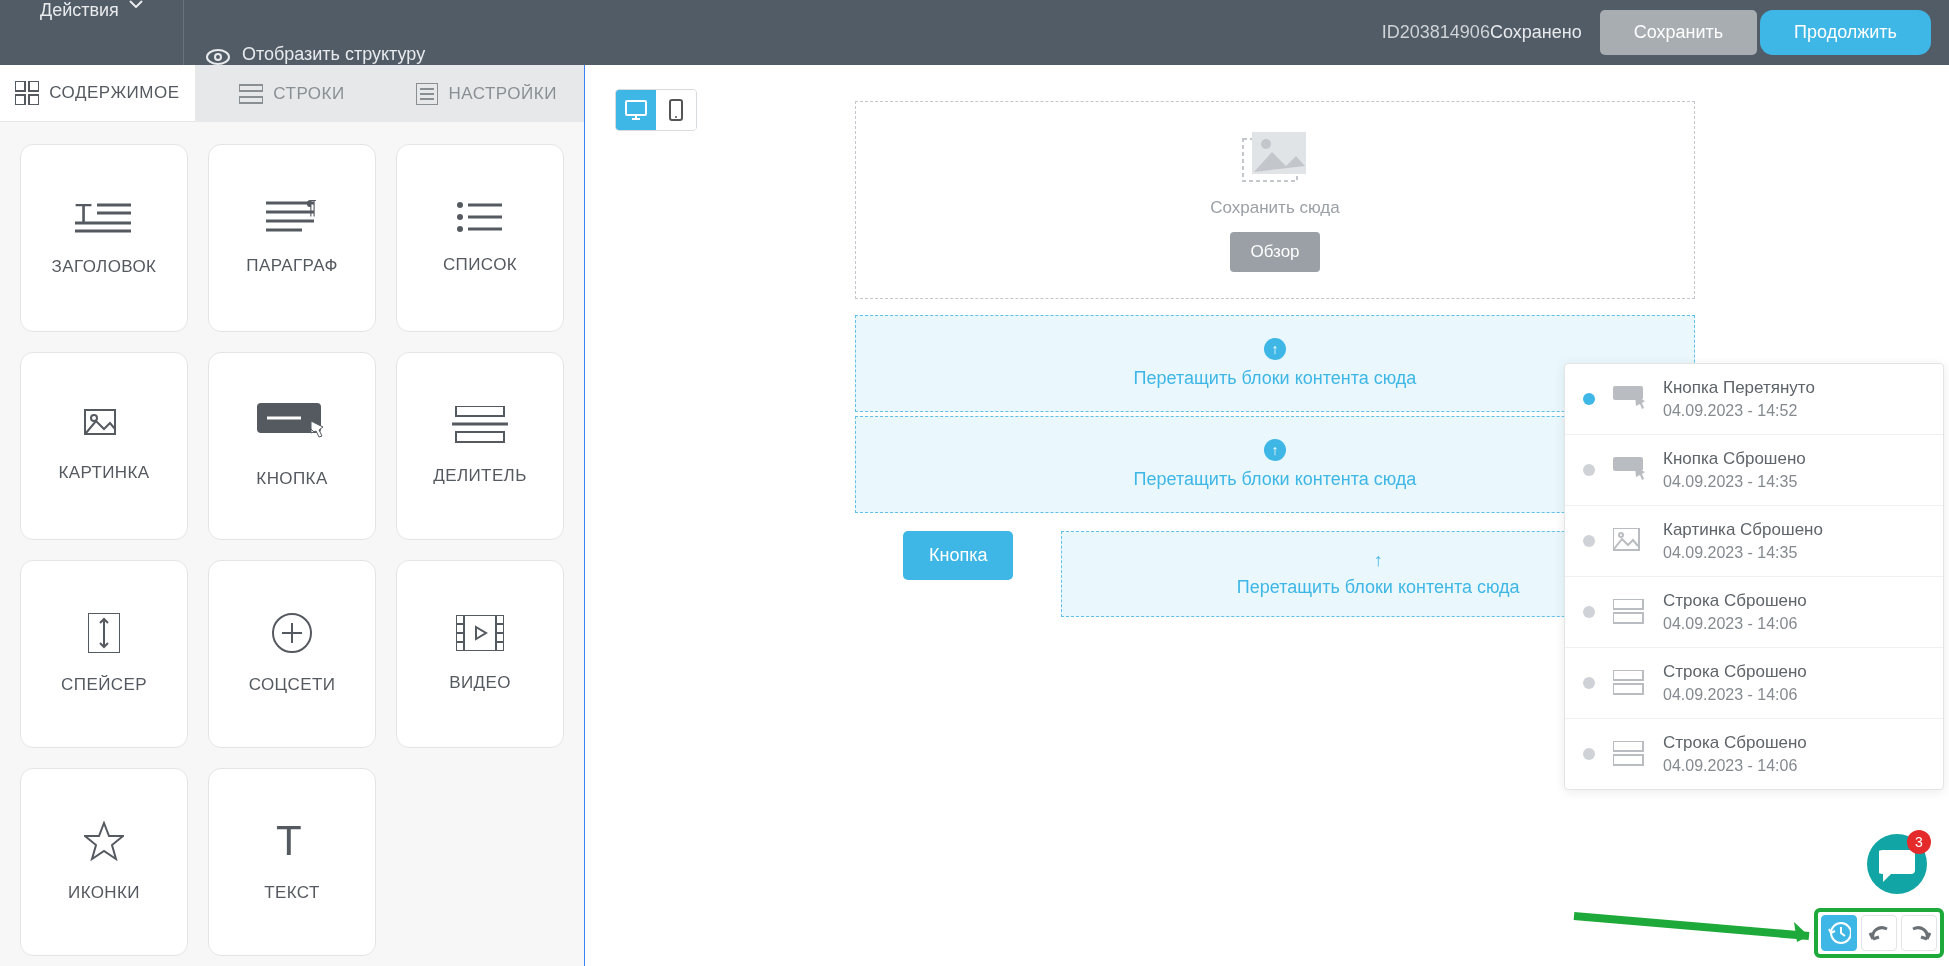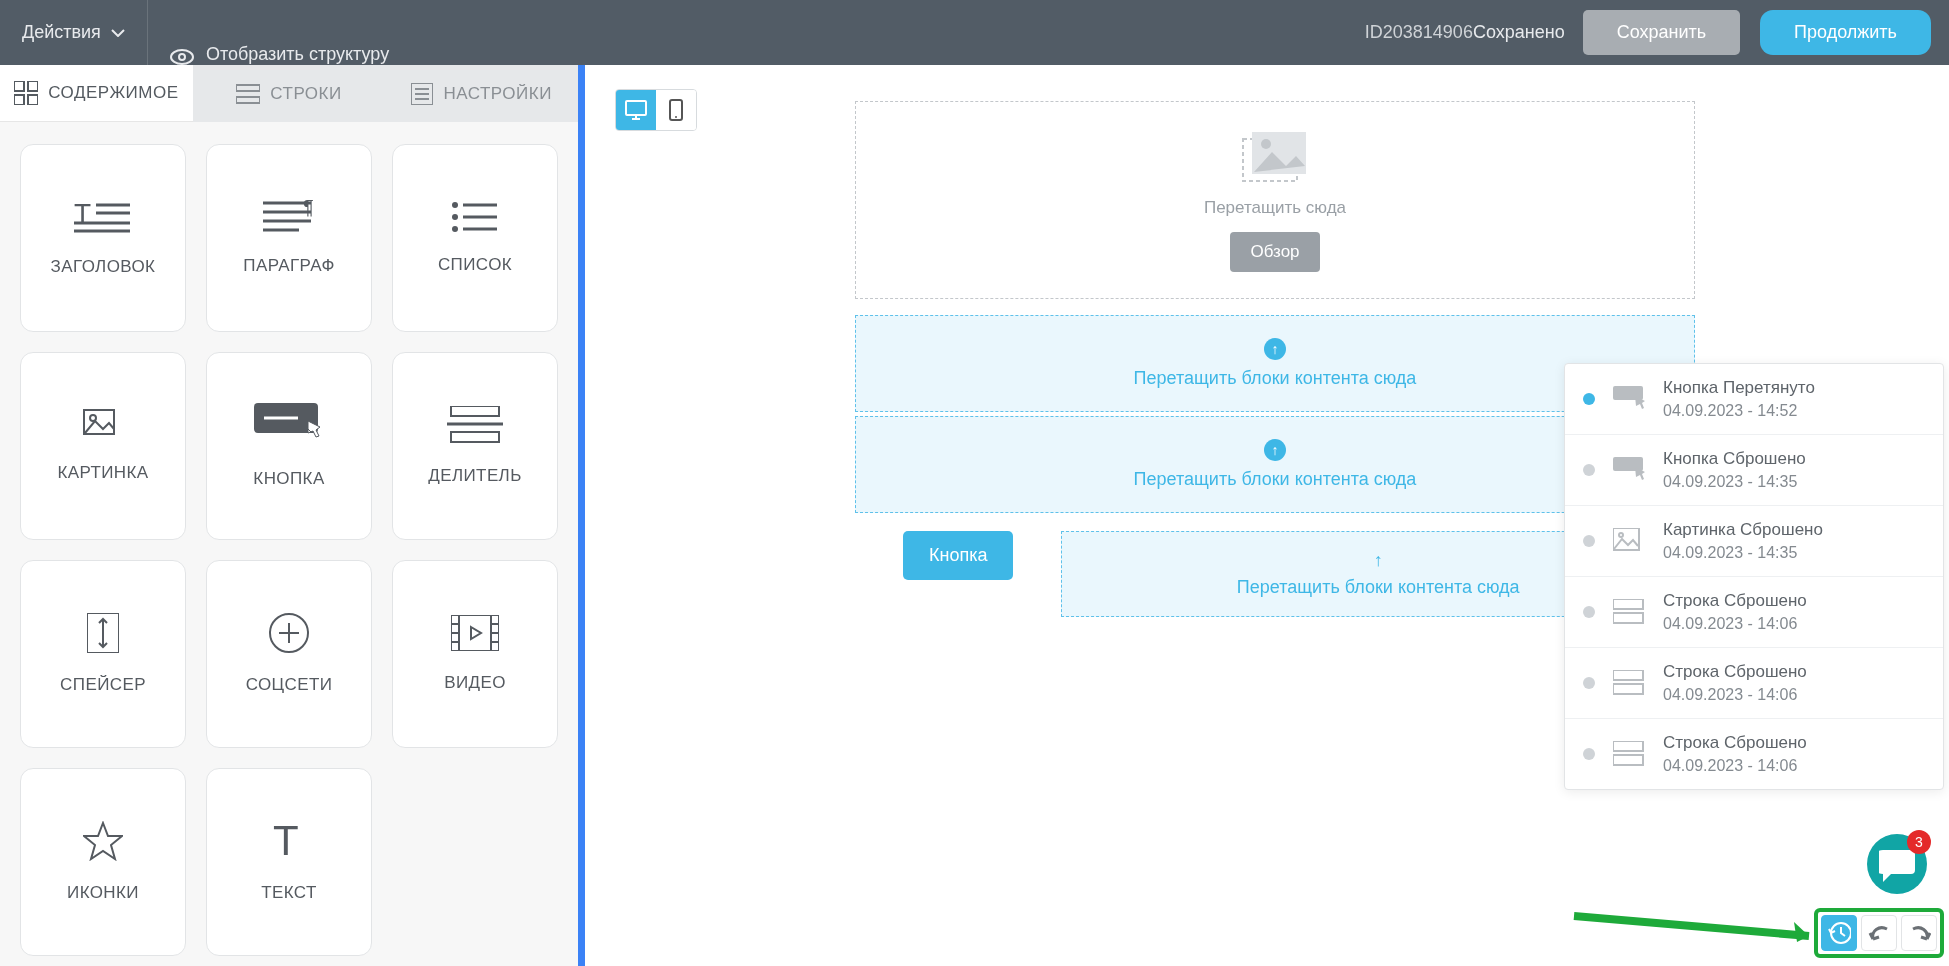--- a/index.html
+++ b/index.html
@@ -1,29 +1,29 @@
 <!DOCTYPE html>
 <html><head>
 <meta charset="utf-8">
 <style>
   * { box-sizing: border-box; margin: 0; padding: 0; font-family: Arial, Helvetica, sans-serif; }
   html, body { width: 1949px; height: 966px; overflow: hidden; background: #fff; }
 
   
   .topbar { height: 65px; background: #525c66; display: flex; align-items: center; color: #e8eaed; font-size: 18px; }
-  .topbar .actions { padding: 0 22px; display: flex; align-items: center; gap: 10px; border-right: 1px solid #6a737b; height: 100%; }
+  .topbar .actions { padding: 0 40px; display: flex; align-items: flex-start; gap: 10px; border-right: 1px solid #6a737b; height: 100%; }
   .topbar .show-structure { padding: 0 22px; display: flex; align-items: flex-end; gap: 12px; height: 100%; }
   .topbar .center { flex: 1; text-align: right; color: #cfd3d7; font-size: 18px; }
   .topbar .status { color: #e8eaed; margin-right: 18px; }
-  .btn-save { background: #a8adb2; color: #fff; border: none; border-radius: 5px; padding: 12px 34px; font-size: 18px; margin-right: 20px; cursor: pointer; }
+  .btn-save { background: #a8adb2; color: #fff; border: none; border-radius: 5px; padding: 12px 34px; font-size: 18px; margin-right: 3px; cursor: pointer; }
   .btn-continue { background: #3eb7e6; color: #fff; border: none; border-radius: 13px; padding: 12px 34px; font-size: 18px; margin-right: 18px; cursor: pointer; }
 
   
   .main { display: flex; height: calc(100% - 65px); position: relative; }
-  .sidebar { width: 585px; background: #f7f7f7; border-right: 7px solid #3b82f6; display: flex; flex-direction: column; }
+  .sidebar { width: 585px; background: #f7f7f7; border-right: 1px solid #3b82f6; display: flex; flex-direction: column; }
   .canvas { flex: 1; position: relative; background: #fff; }
 
   
   .side-tabs { display: flex; height: 58px; align-items: stretch; }
   .side-tab { flex: 1; display: flex; align-items: center; justify-content: center; gap: 10px; color: #8a8f94; font-size: 17px; letter-spacing: .5px; cursor: pointer; }
   .side-tab.active { background: #ffffff; color: #545a60; border-bottom: 1px solid #e6e6e6; }
   .side-tab:not(.active) { background: #e6e8ea; }
 
   
   .blocks-wrap { padding: 22px 20px; overflow-y: auto; }
@@ -368,21 +368,21 @@
             <use href="#ic-mobile"></use>
           </svg>
         </div>
     </div>
 
     <div class="workarea">
       <div class="img-drop">
         <svg width="66" height="52" class="ph">
             <use href="#ic-img-ph"></use>
           </svg>
-        <div class="txt">Перетащить сюда</div>
+        <div class="txt">Сохранить сюда</div>
         <button class="btn-browse">Обзор</button>
       </div>
 
       <div class="content-drop">
         <div class="arrow">↑</div>
         <span>Перетащить блоки контента сюда</span>
       </div>
 
       <div class="content-drop" style="margin-top:4px">
         <div class="arrow">↑</div>

